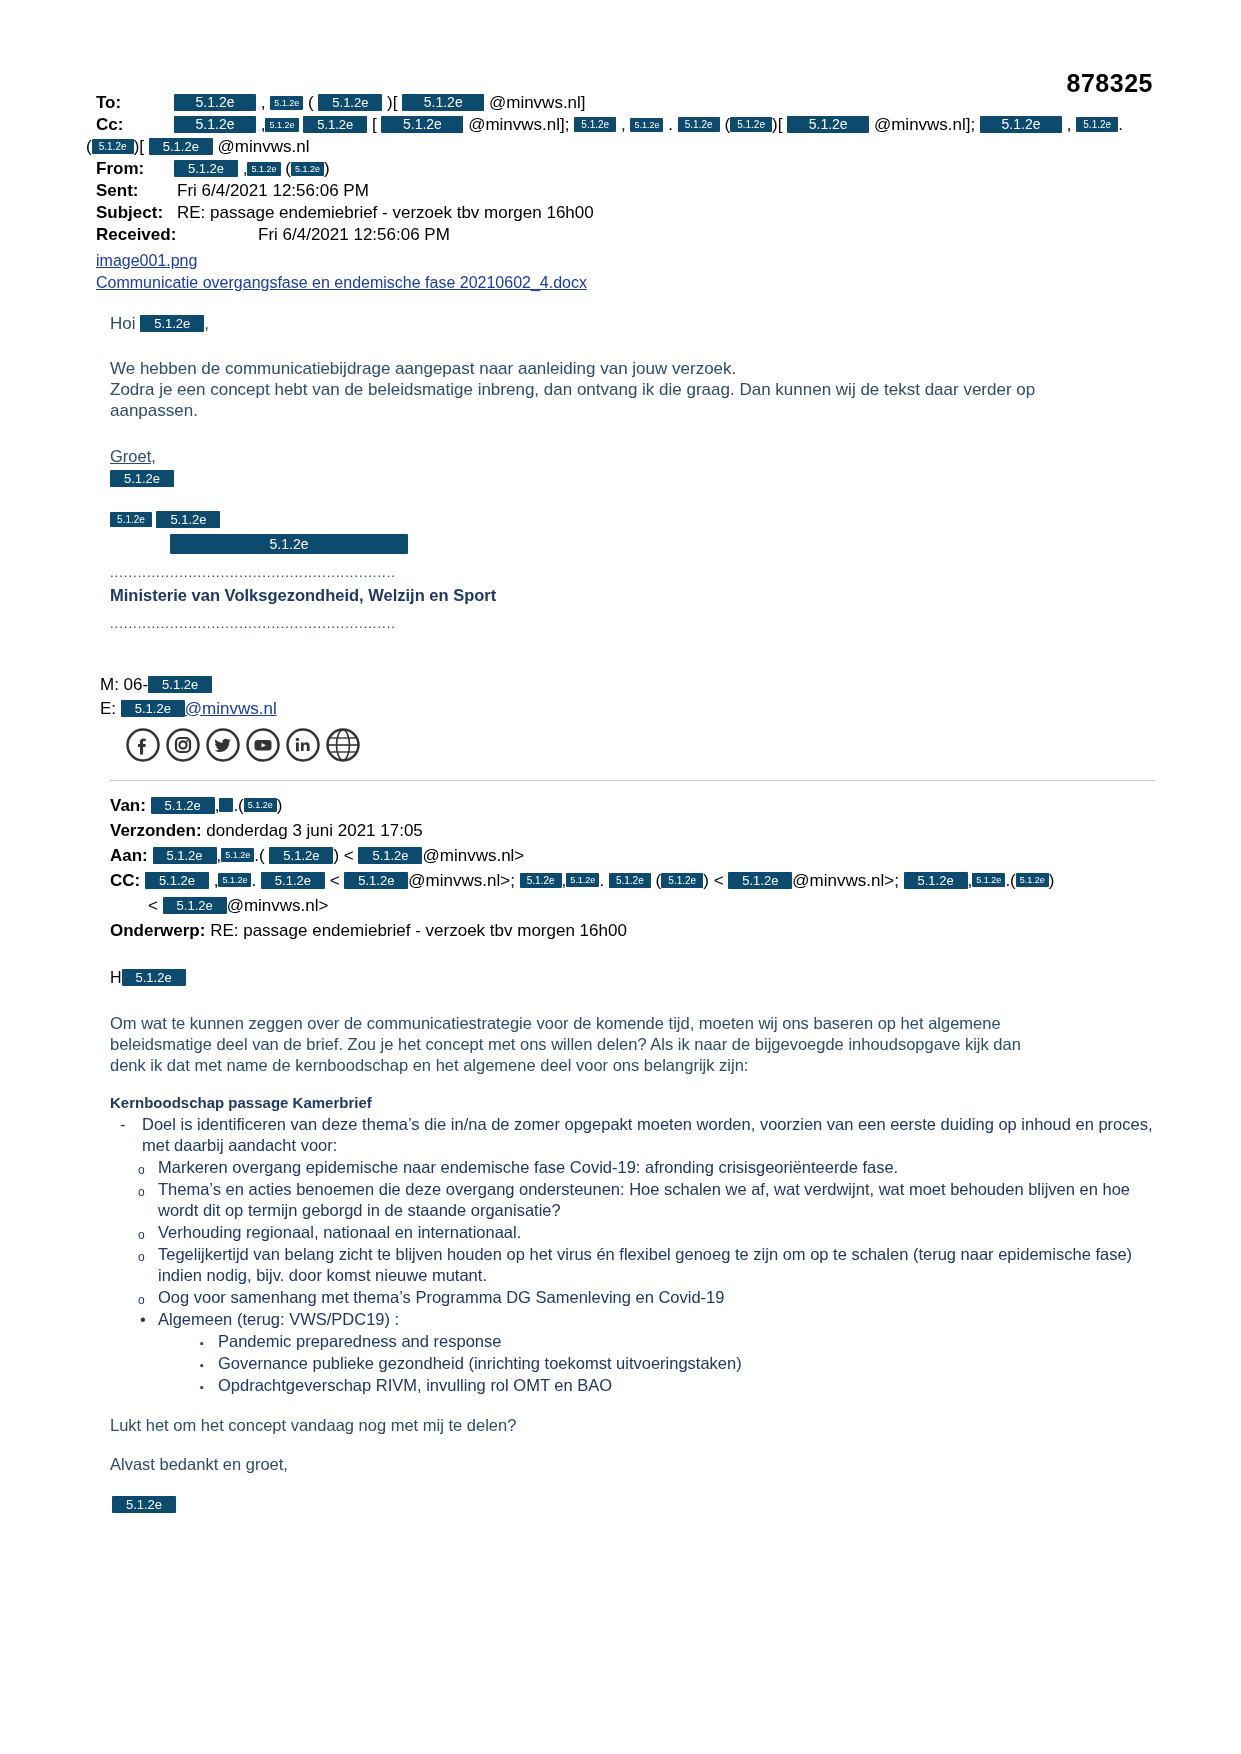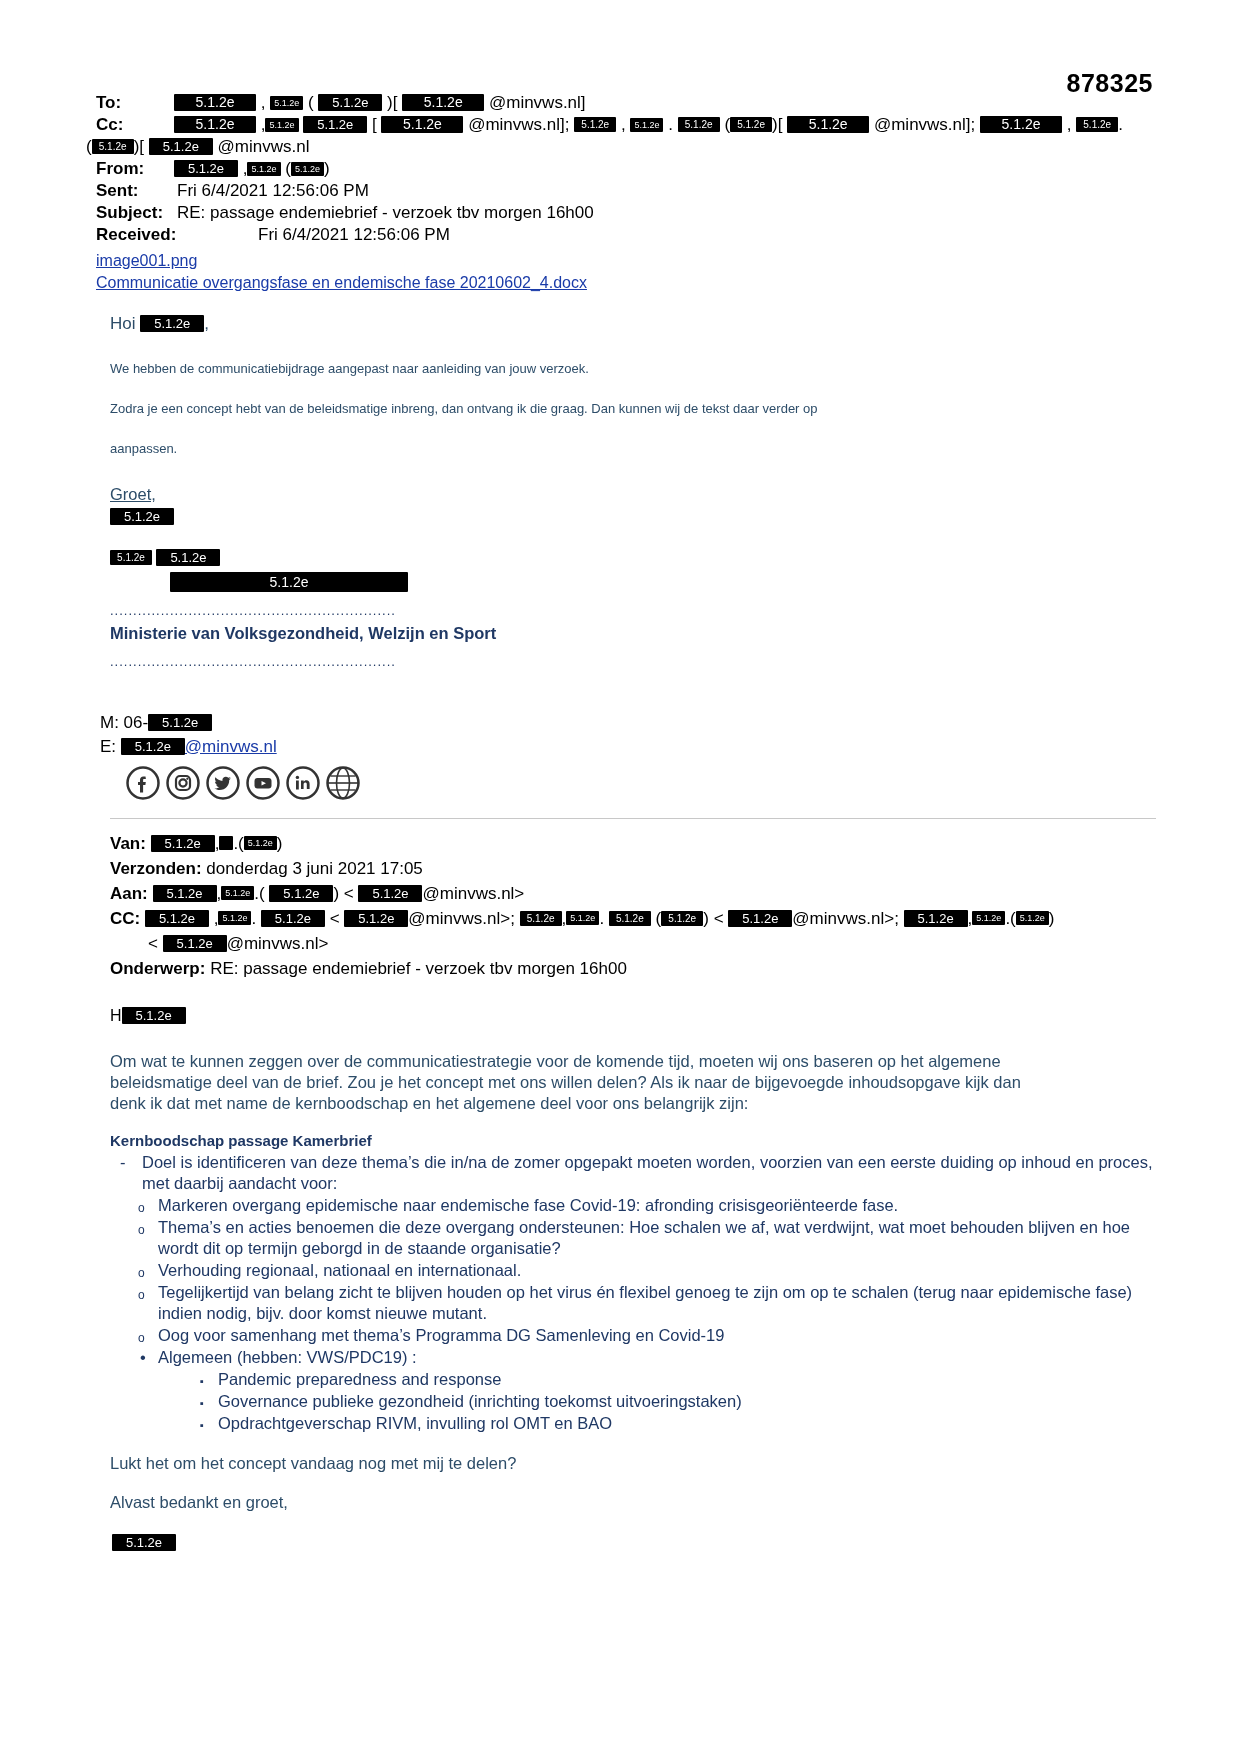--- a/index.html
+++ b/index.html
@@ -32,21 +32,21 @@
   }
   .content {
     position: absolute;
     left: 96px;
     top: 92px;
     width: 1060px;
   }
   
   .red {
     display: inline-block;
-    background: #000000;
+    background: #0c4a6e;
     color: #ffffff;
     font-size: 13px;
     font-family: "Liberation Sans", sans-serif;
     text-align: center;
     vertical-align: middle;
     line-height: 17px;
     height: 17px;
     padding: 0 4px;
     border-radius: 1px;
     position: relative;
@@ -91,23 +91,22 @@
     display: block;
     line-height: 22px;
   }
 
   .body-area {
     margin-top: 20px;
     padding-left: 14px;
   }
   .body-text {
     color: #2d4d69;
-    font-size: 13px;
-    line-height: 21px;
-    margin-top: 19px;
+    font-size: 17px;
+    line-height: 21px;
   }
   .greet-line { margin-bottom: 24px; font-size: 17px; color:#2d4d69;}
   .groet {
     margin-top: 26px;
     color: #2d4d69;
     text-decoration: underline;
     font-size: 16.5px;
   }
   .sig-block { margin-top: 4px; }
   .sig-line2 { margin-top: 22px; }
@@ -491,21 +490,21 @@
         <ul class="lvl2">
           <li>Markeren overgang epidemische naar endemische fase Covid-19: afronding crisisgeoriënteerde fase.</li>
           <li>Thema’s en acties benoemen die deze overgang ondersteunen: Hoe schalen we af, wat verdwijnt, wat moet behouden blijven en hoe wordt dit op termijn geborgd in de staande organisatie?</li>
           <li>Verhouding regionaal, nationaal en internationaal.</li>
           <li>Tegelijkertijd van belang zicht te blijven houden op het virus én flexibel genoeg te zijn om op te schalen (terug naar epidemische fase) indien nodig, bijv. door komst nieuwe mutant.</li>
           <li>Oog voor samenhang met thema’s Programma DG Samenleving en Covid-19</li>
         </ul>
 
 
         <ul class="lvl3">
-          <li>Algemeen (hebben: VWS/PDC19) :</li>
+          <li>Algemeen (terug: VWS/PDC19) :</li>
         </ul>
         <ul class="lvl4">
           <li>Pandemic preparedness and response</li>
           <li>Governance publieke gezondheid (inrichting toekomst uitvoeringstaken)</li>
           <li>Opdrachtgeverschap RIVM, invulling rol OMT en BAO</li>
         </ul>
 
         <div class="tail-para">Lukt het om het concept vandaag nog met mij te delen?</div>
         <div class="tail-para2">Alvast bedankt en groet,</div>
 

